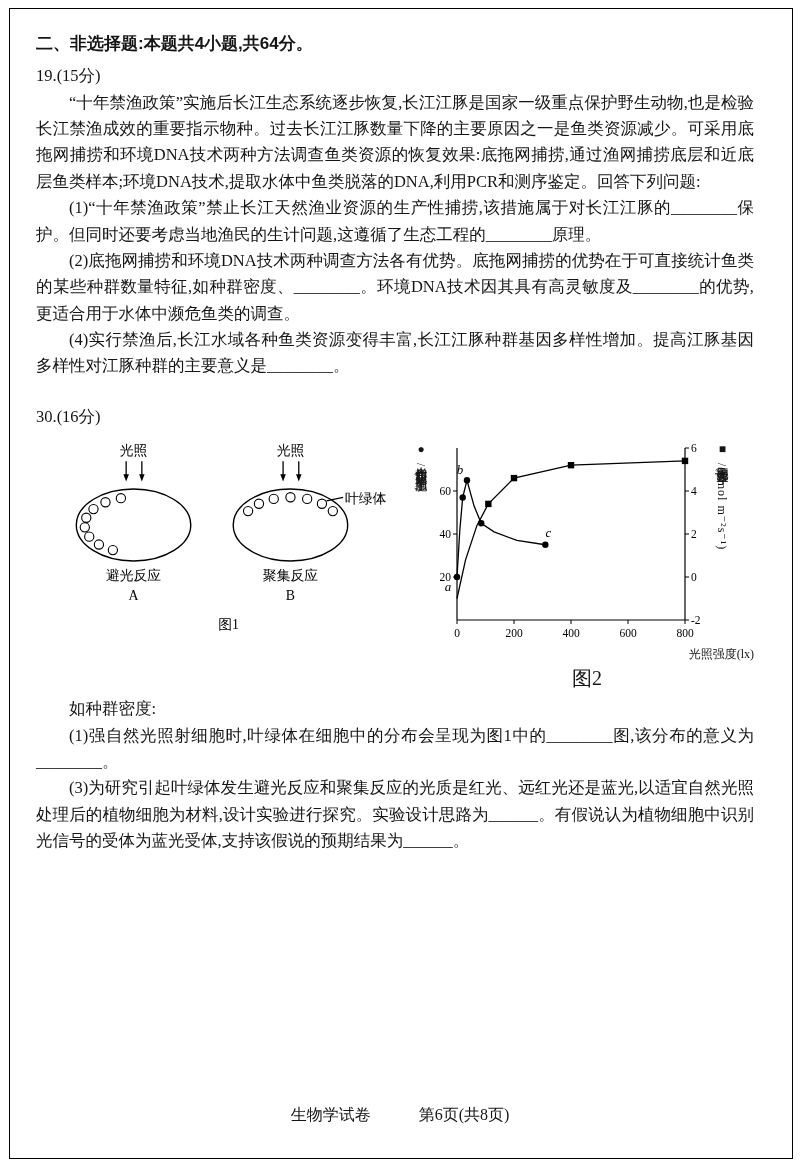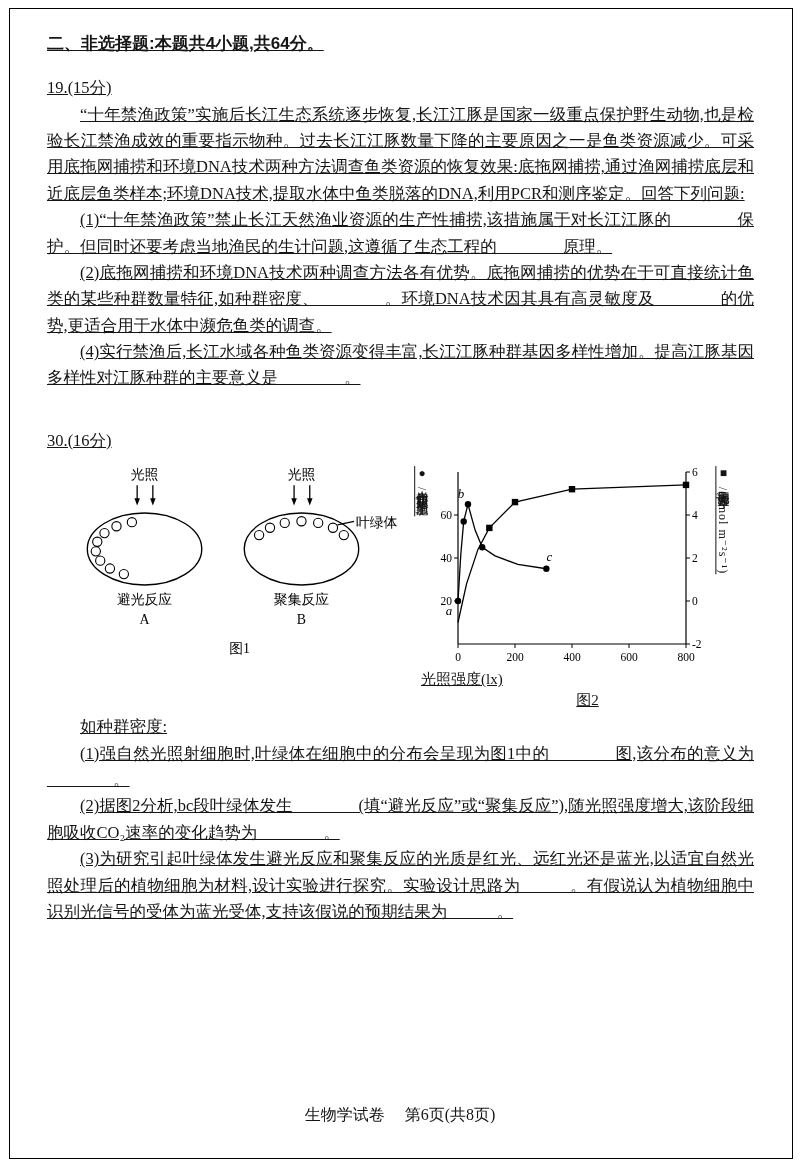--- a/index.html
+++ b/index.html
@@ -6,39 +6,38 @@
   html, body { margin: 0; padding: 0; background: #ffffff; }
   .page {
     position: relative;
     width: 800px;
     height: 1168px;
     margin: 0 auto;
     background: #fff;
     color: #151515;
     font-family: "Liberation Serif", "DejaVu Serif", serif;
     font-size: 16.5px;
-    padding: 30px 46px 0 47px;
+    padding: 30px 46px 0 36px;
     overflow: hidden;
-    text-decoration: underline;
   }
   .frame {
     position: absolute;
     left: 9px; top: 8px; right: 7px; bottom: 9px;
     border: 1.5px solid #000;
     pointer-events: none;
   }
   p { margin: 0; line-height: 1.6; text-align: justify; }
   .ind { text-indent: 2em; }
   .sec {
     font-family: "Liberation Sans", "DejaVu Sans", sans-serif;
     font-weight: 700;
     font-size: 17px;
     margin-bottom: 6px;
   }
-  .qnum { margin-top: 18px; }
+  .qnum { margin-top: 6px; }
   .qgap { height: 18px; }
 
   .figrow {
     display: flex;
     justify-content: space-between;
     align-items: flex-start;
     margin: 10px 0 4px 8px;
   }
   .fig1 svg text, #fig2-plot text {
     font-family: "Liberation Serif", "DejaVu Serif", serif;
@@ -52,31 +51,31 @@
   .fig2-row { display: flex; align-items: flex-start; }
   .vlabel {
     writing-mode: vertical-rl;
     text-orientation: mixed;
     font-size: 12px;
     letter-spacing: 1px;
     height: 205px;
     line-height: 1.1;
     padding-top: 2px;
   }
-  .fig2-xlabel { text-align: left; font-size: 15px; padding-left: 6px; margin-top: 0px; }
-  .fig2-caption { text-align: center; font-size: 15px; padding-left: 6px; margin-top: 2px; }
+  .fig2-xlabel { text-align: right; font-size: 12px; padding-left: 6px; margin-top: 0px; }
+  .fig2-caption { text-align: center; font-size: 20px; padding-left: 6px; margin-top: 2px; }
 
   .footer {
     position: absolute;
     left: 0; bottom: 42px;
     width: 100%;
     text-align: center;
     font-size: 16px;
   }
-  .footer span { margin: 0 10px; }
+  .footer span { margin: 0 24px; }
 </style>
 </head>
 <body>
 
 <div class="page">
   <div class="frame"></div>
 
   <p class="sec">二、非选择题:本题共4小题,共64分。</p>
 
   <div>
@@ -198,20 +197,19 @@
             </svg>
           <div class="vlabel">■细胞光合速率/(μmol m⁻²s⁻¹)</div>
         </div>
         <div class="fig2-xlabel">光照强度(lx)</div>
         <div class="fig2-caption">图2</div>
       </div>
     </div>
 
     <p class="ind">如种群密度:</p>
     <p class="ind">(1)强自然光照射细胞时,叶绿体在细胞中的分布会呈现为图1中的________图,该分布的意义为________。</p>
-    <p class="ind">(2)据图2分析,bc段叶绿体发生________(填“避光反应”或“聚集反应”),随光照强度增大,该阶段细胞吸收CO₂速率的变化趋势为________。</p>
     <p class="ind">(3)为研究引起叶绿体发生避光反应和聚集反应的光质是红光、远红光还是蓝光,以适宜自然光照处理后的植物细胞为材料,设计实验进行探究。实验设计思路为______。有假说认为植物细胞中识别光信号的受体为蓝光受体,支持该假说的预期结果为______。</p>
   </div>
 
   <div class="footer">
     <span>生物学试卷</span><span>第6页(共8页)</span>
   </div>
 </div>
 
 </body></html>

